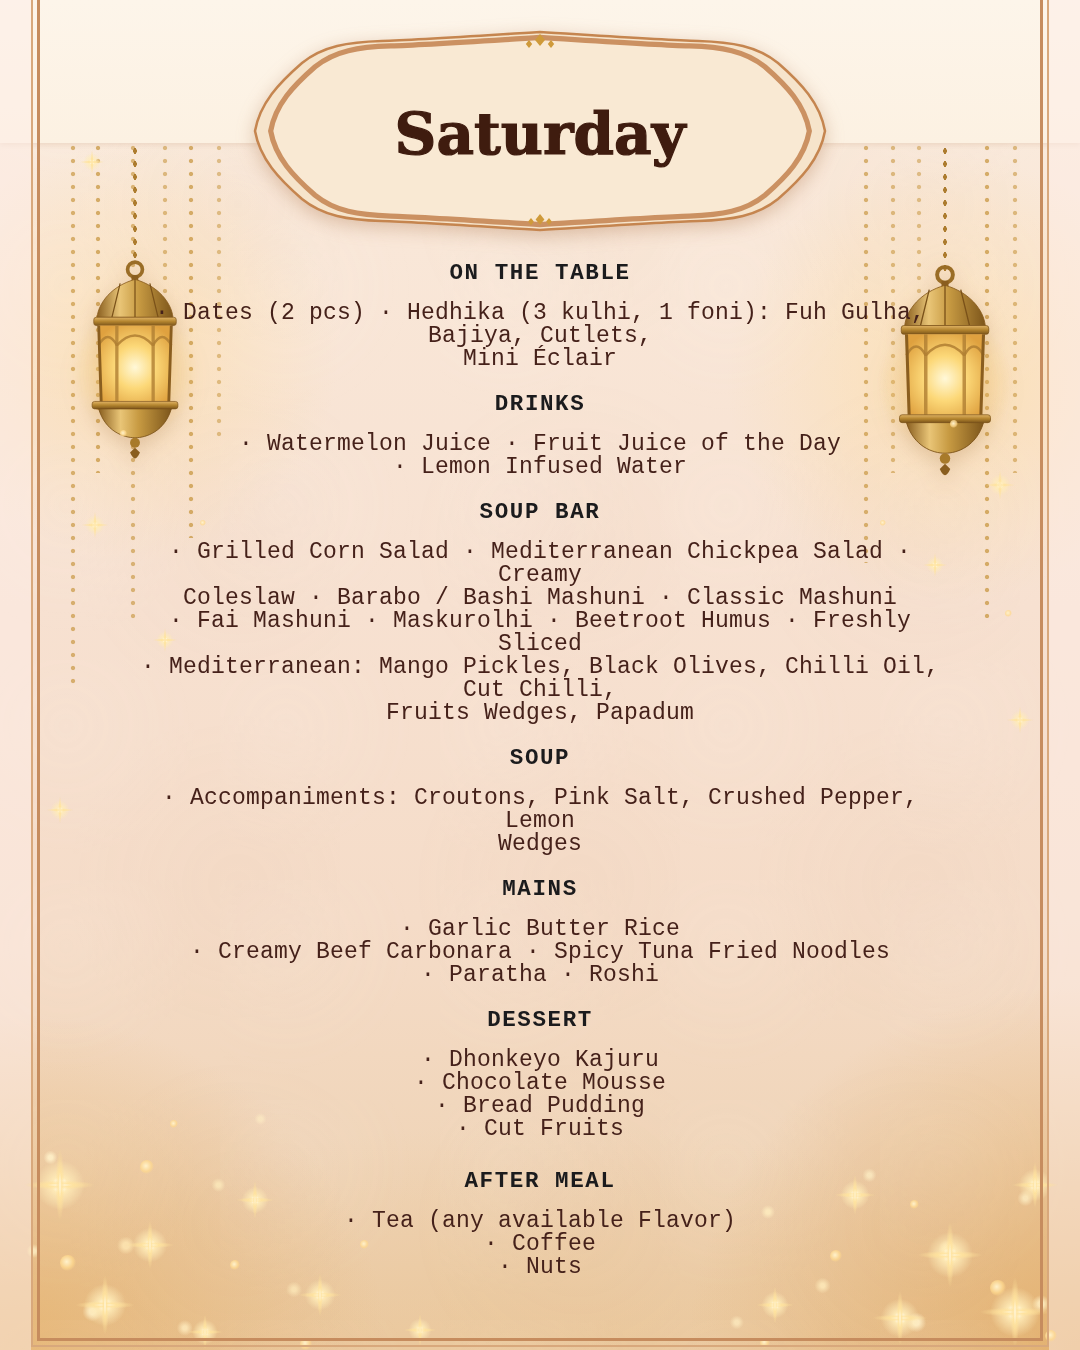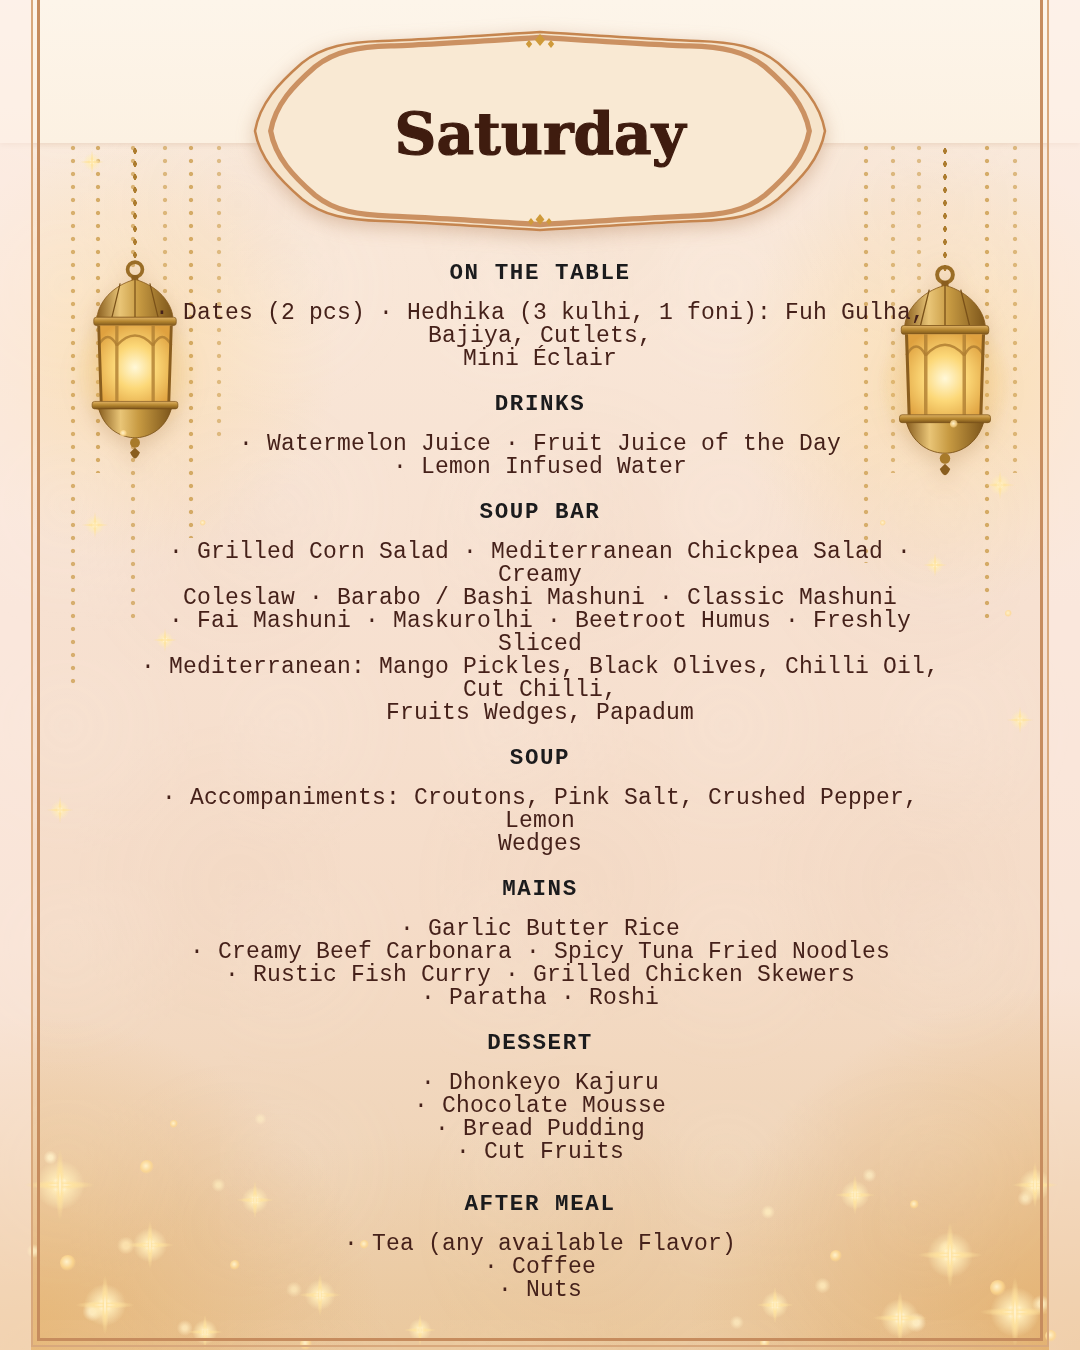--- a/index.html
+++ b/index.html
@@ -220,21 +220,20 @@
           <div class="menu-line">· Accompaniments: Croutons, Pink Salt, Crushed Pepper, Lemon</div>
           <div class="menu-line">Wedges</div>
         </div>
     </section>
 
     <section class="section">
       <h2 class="section-title">MAINS</h2>
       <div class="section-lines">
           <div class="menu-line">· Garlic Butter Rice</div>
           <div class="menu-line">· Creamy Beef Carbonara · Spicy Tuna Fried Noodles</div>
-          <div class="menu-line">· Rustic Fish Curry · Grilled Chicken Skewers</div>
           <div class="menu-line">· Paratha · Roshi</div>
         </div>
     </section>
 
     <section class="section">
       <h2 class="section-title">DESSERT</h2>
       <div class="section-lines">
           <div class="menu-line">· Dhonkeyo Kajuru</div>
           <div class="menu-line">· Chocolate Mousse</div>
           <div class="menu-line">· Bread Pudding</div>

